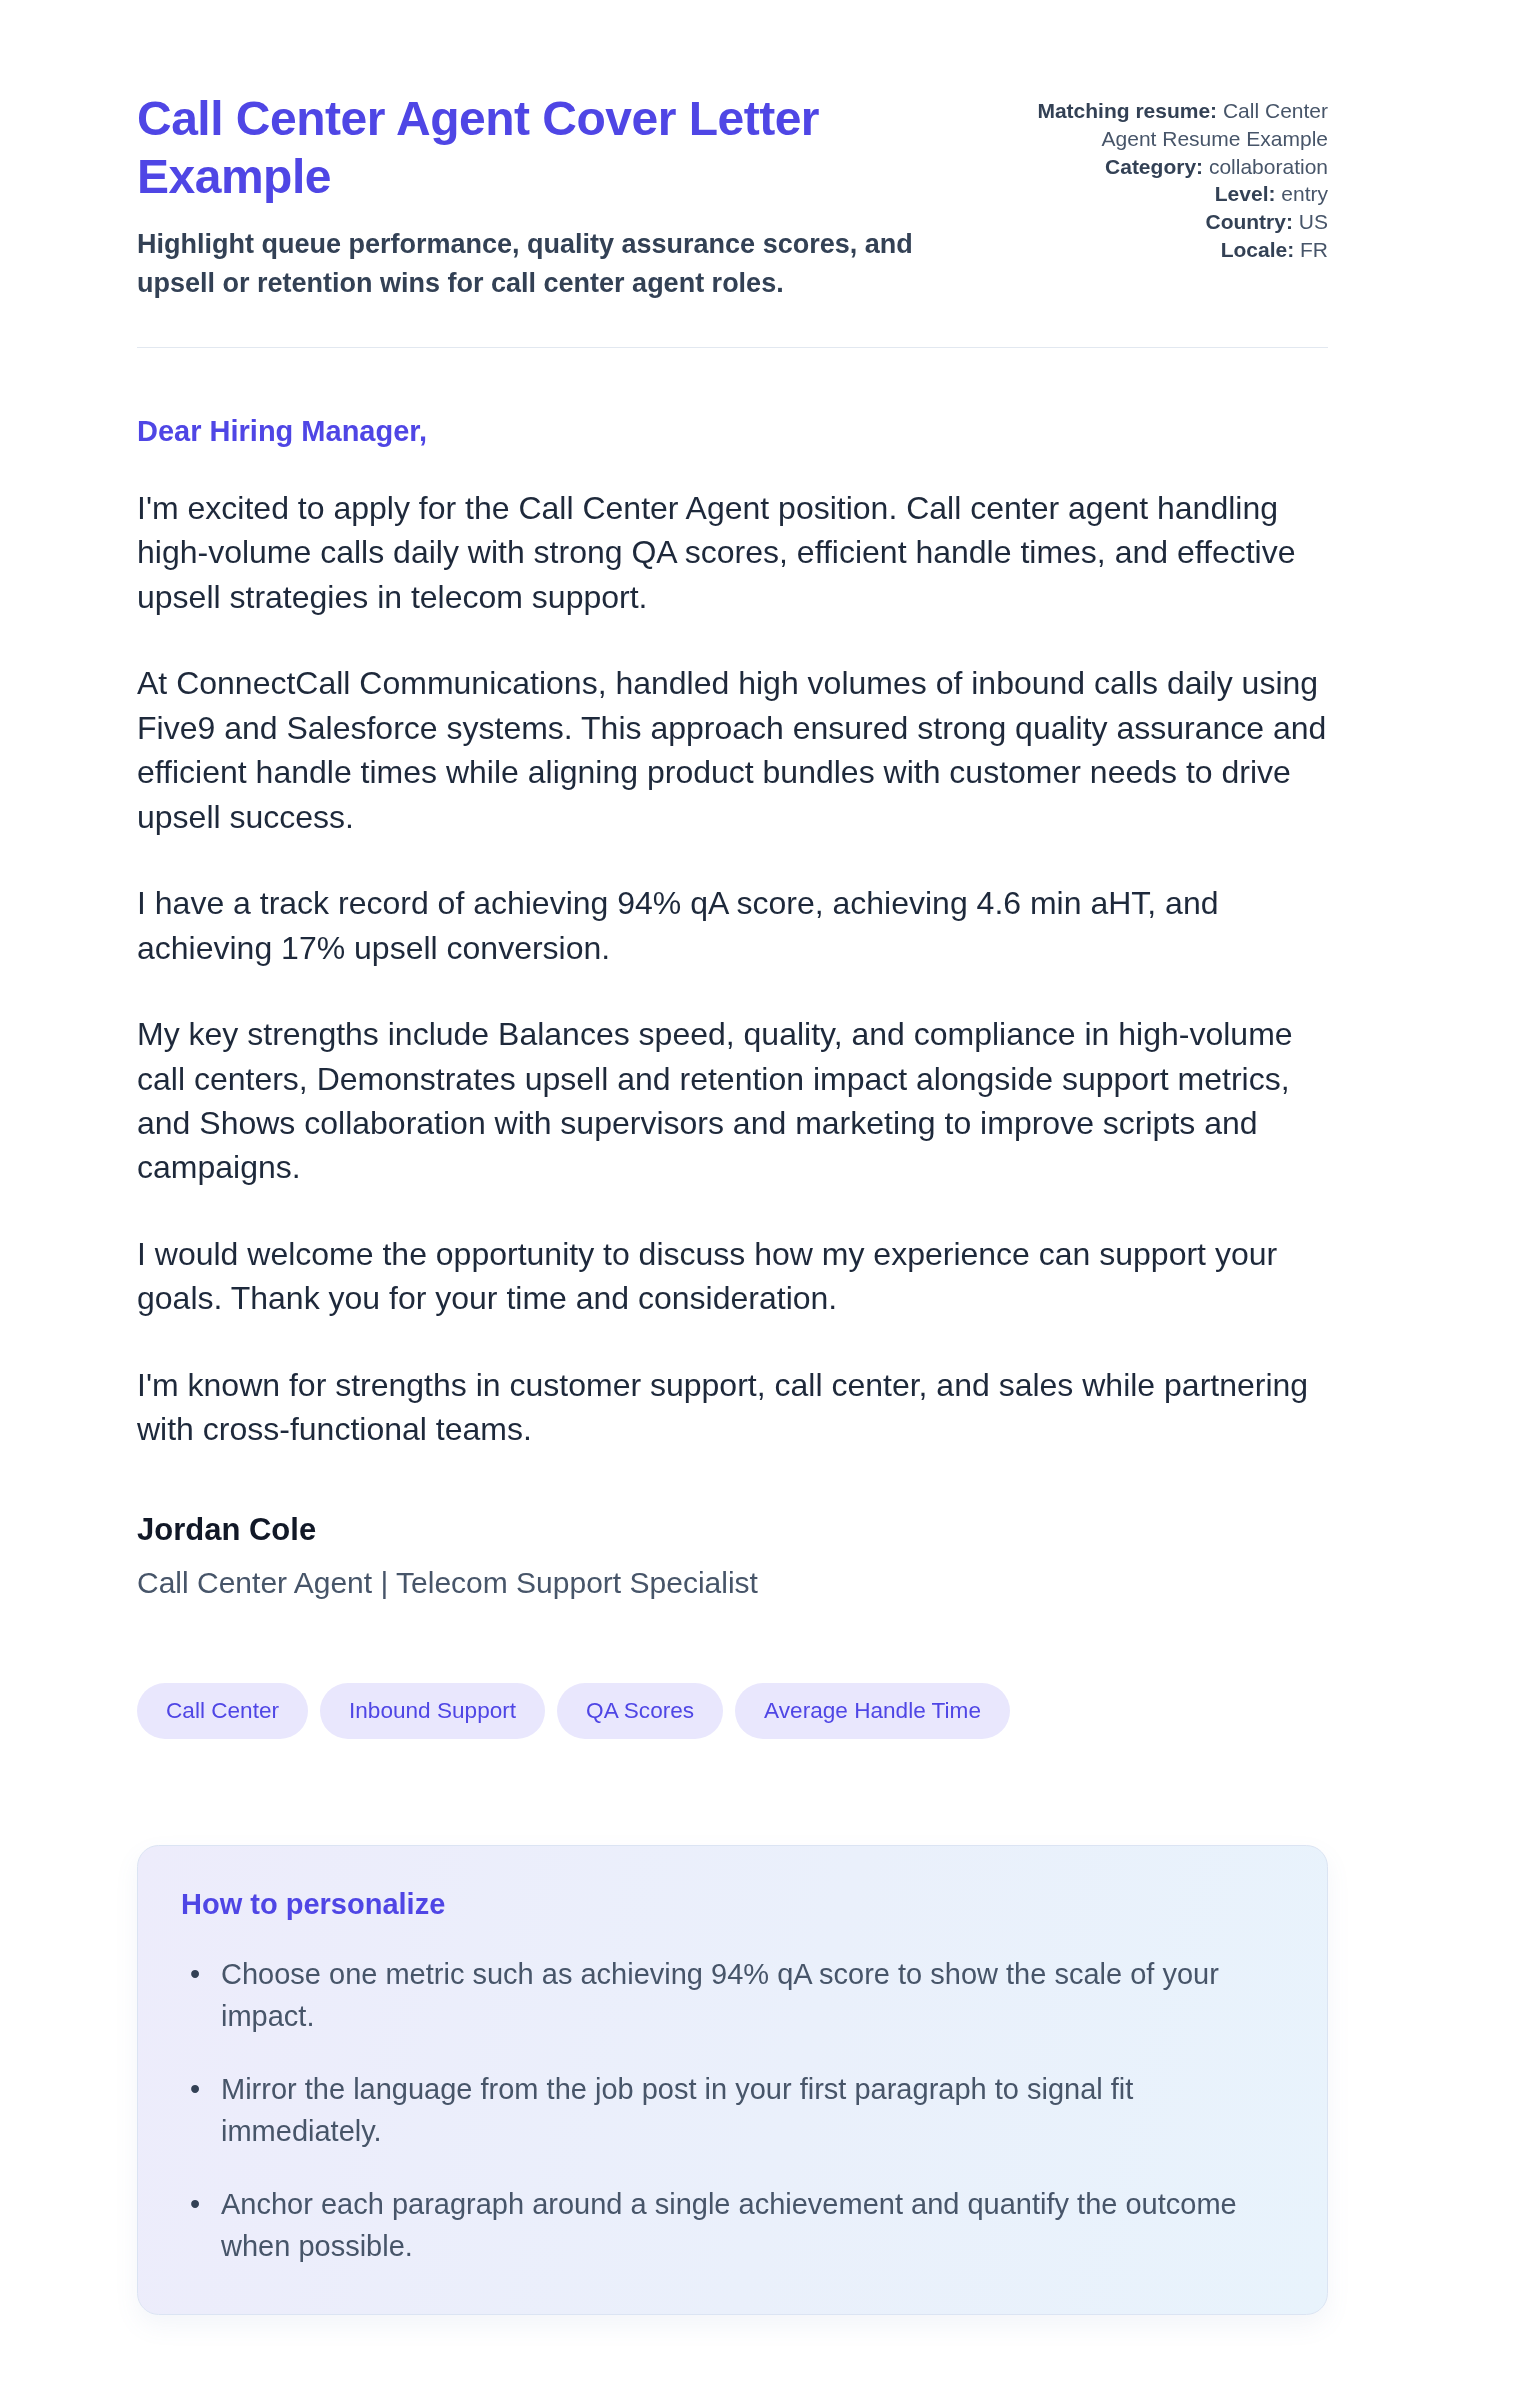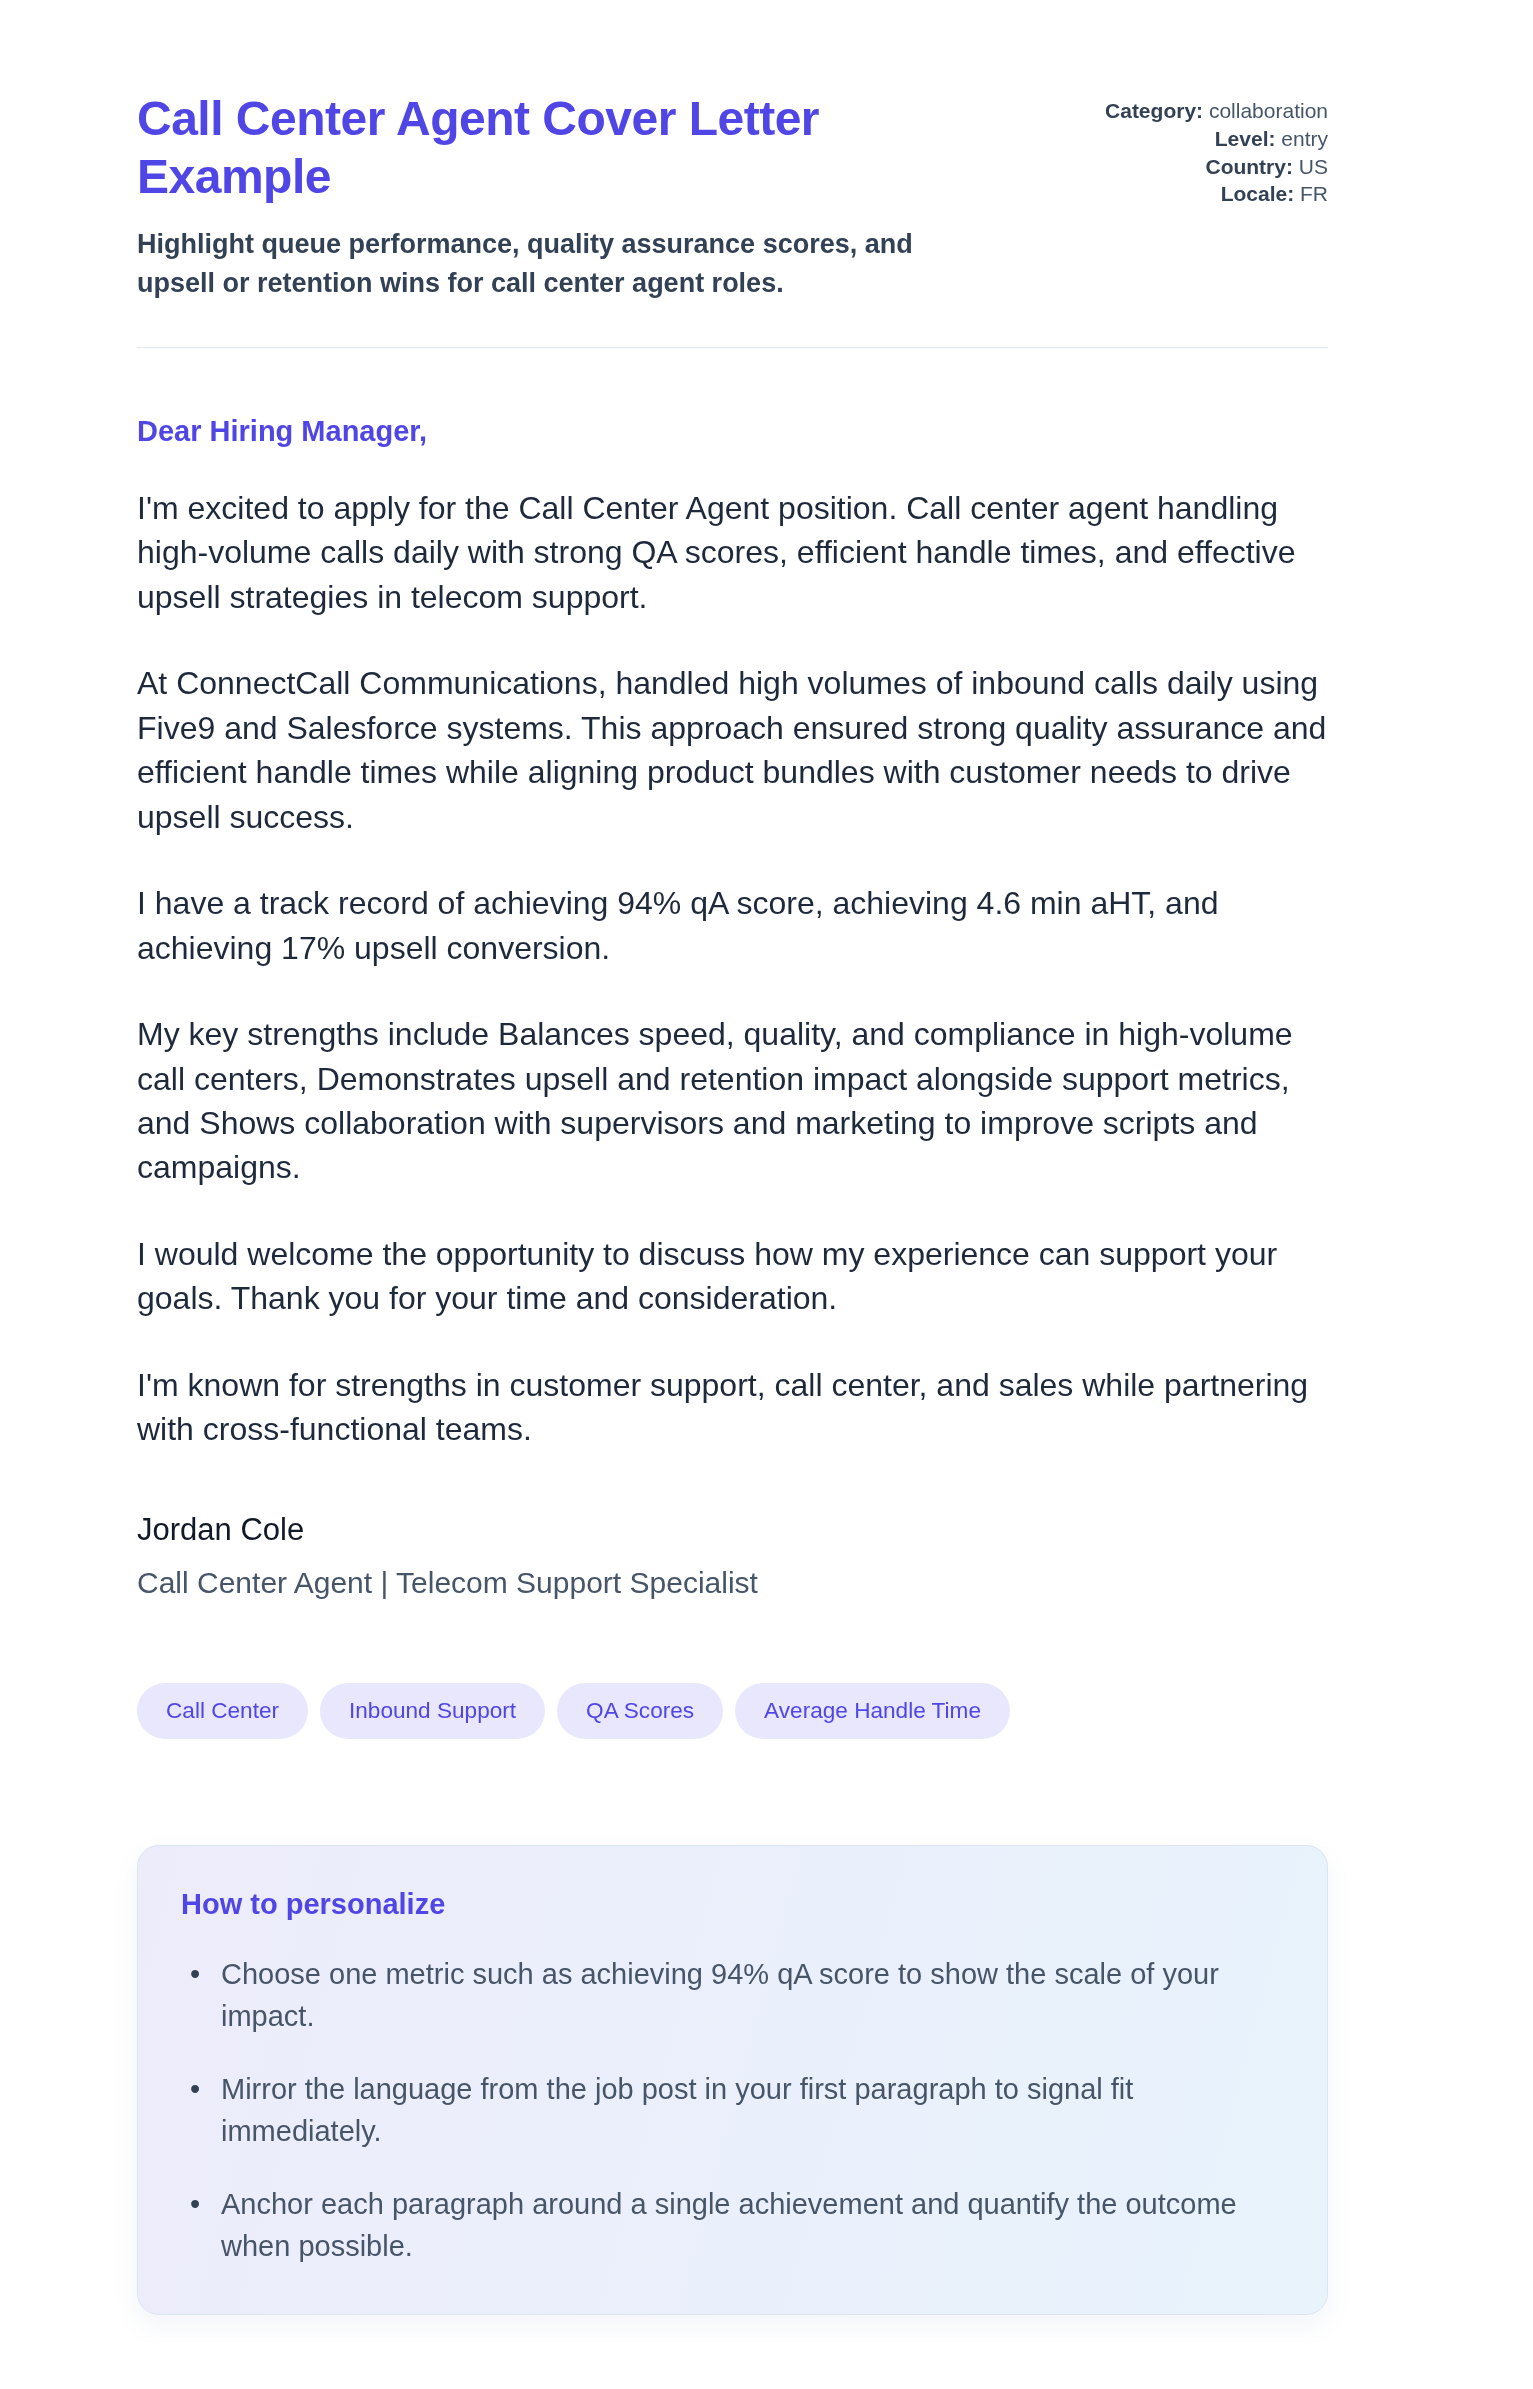--- a/index.html
+++ b/index.html
@@ -66,21 +66,21 @@
     line-height: 1.39;
     color: #1e293b;
     margin-bottom: 42px;
     max-width: 1260px;
   }
   .letter-body p:last-child { margin-bottom: 0; }
 
   .signature-name {
     margin-top: 60px;
     font-size: 31px;
-    font-weight: 400;
+    font-weight: 700;
     color: #111827;
   }
   .signature-role {
     margin-top: 18px;
     font-size: 30px;
     color: #475569;
   }
 
   
   .tags {
@@ -145,20 +145,21 @@
 <div class="page">
 
   <div class="header">
     <div class="title-block">
       <h1 class="page-title">Call Center Agent Cover Letter Example</h1>
       <div class="page-subtitle">Highlight queue performance, quality assurance scores, and upsell or retention wins for call center agent roles.</div>
     </div>
 
     <div class="meta-block">
 
+        <div class="meta-row"><span class="meta-label">Matching resume:</span> <span class="meta-value">Call Center Agent Resume Example</span></div>
 
         <div class="meta-row"><span class="meta-label">Category:</span> <span class="meta-value">collaboration</span></div>
 
         <div class="meta-row"><span class="meta-label">Level:</span> <span class="meta-value">entry</span></div>
 
         <div class="meta-row"><span class="meta-label">Country:</span> <span class="meta-value">US</span></div>
 
         <div class="meta-row"><span class="meta-label">Locale:</span> <span class="meta-value">FR</span></div>
       </div>
   </div>

